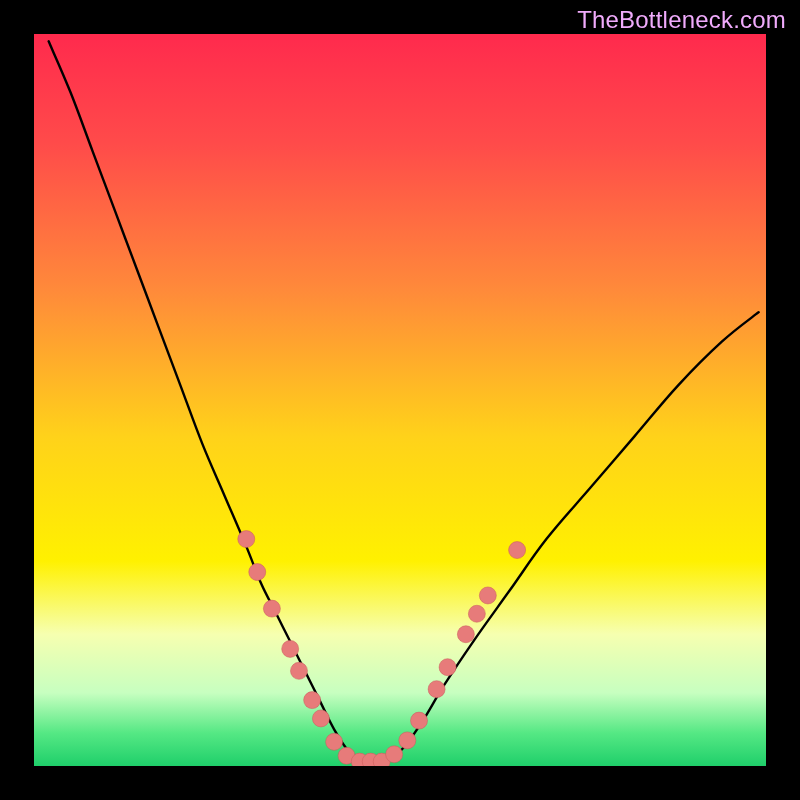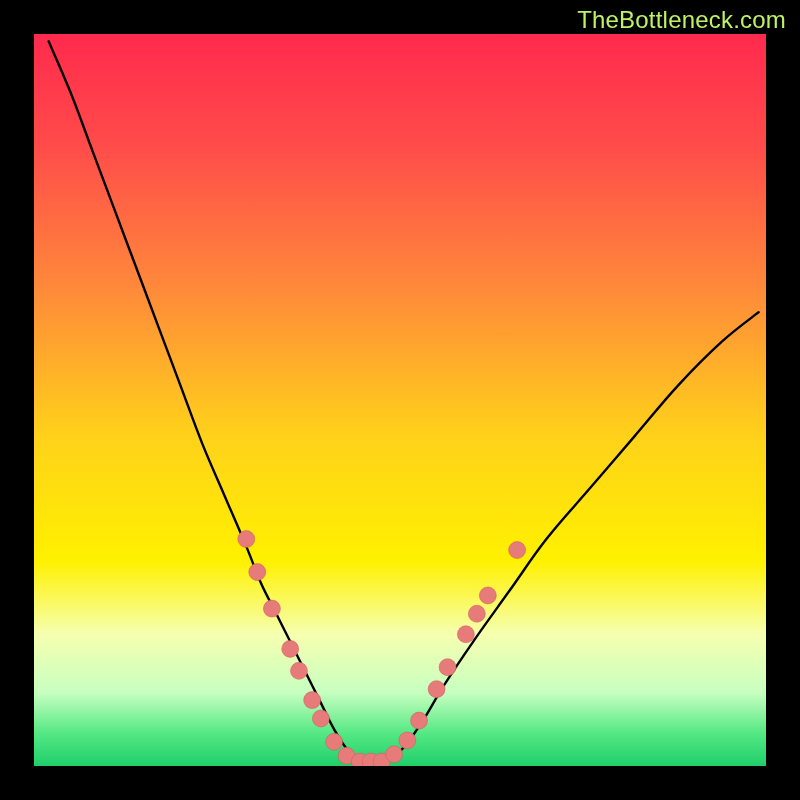--- a/index.html
+++ b/index.html
@@ -27,21 +27,21 @@
   .gradient-bg {
     position: absolute;
     inset: 0;
   }
   .watermark {
     position: absolute;
     top: 6px;
     right: 14px;
     font-size: 24px;
     font-weight: 500;
-    color: #bef264;
+    color: #f0abfc;
     letter-spacing: 0.2px;
     user-select: none;
   }
   svg.overlay {
     position: absolute;
     inset: 0;
     width: 732px;
     height: 732px;
   }
 </style>

